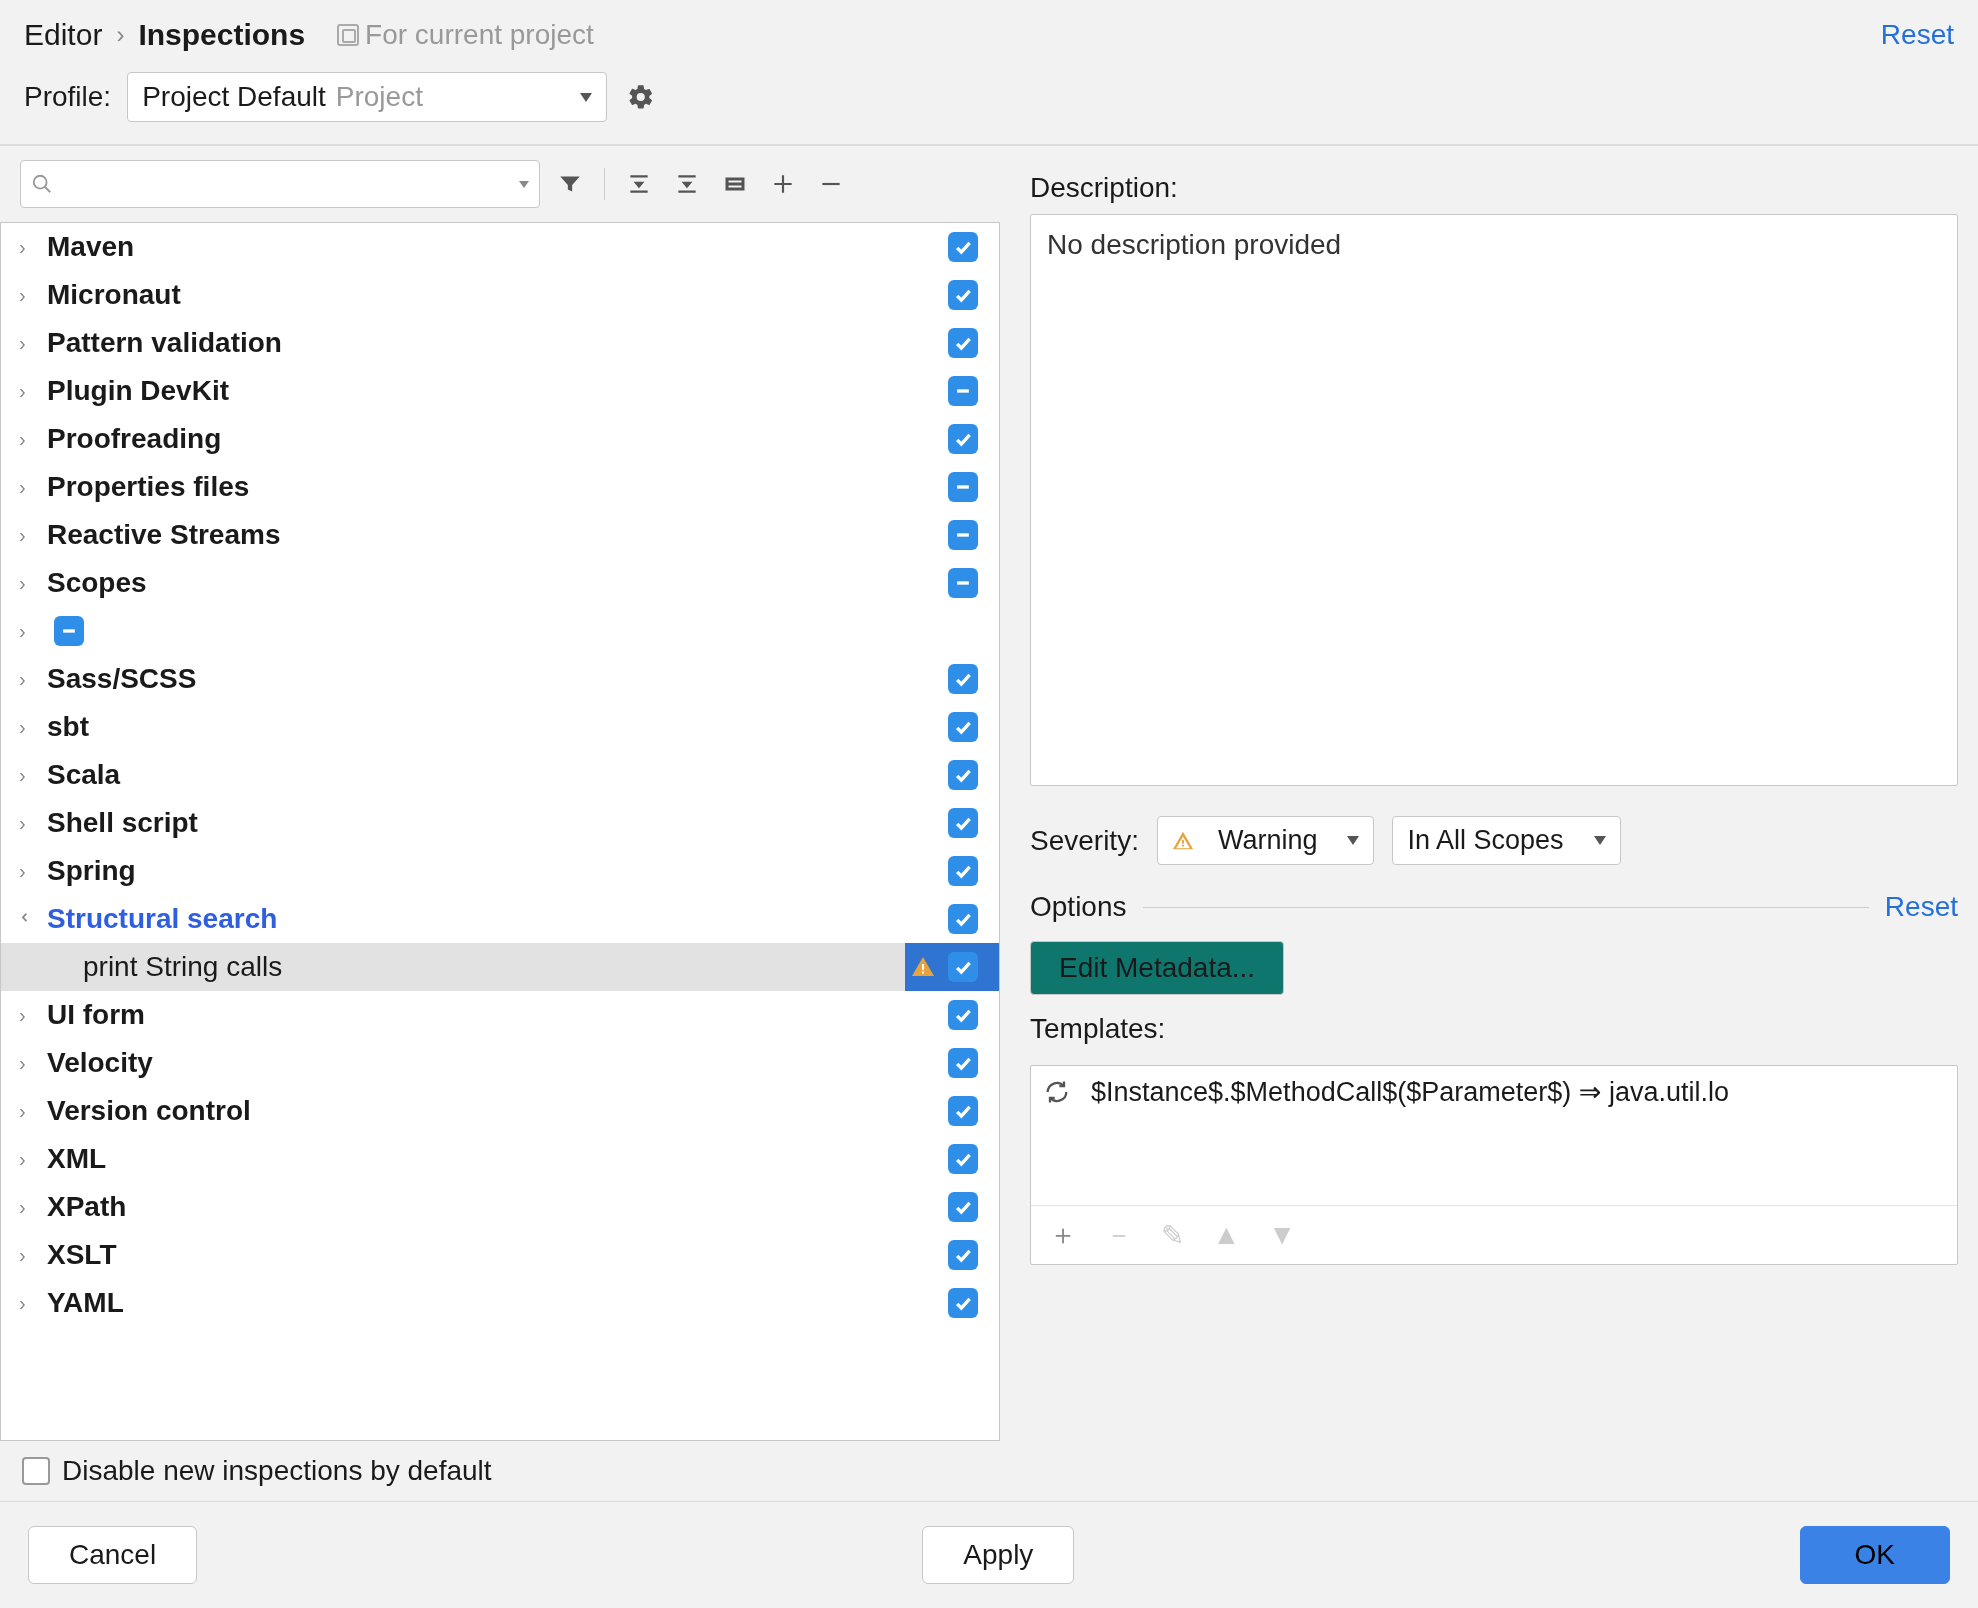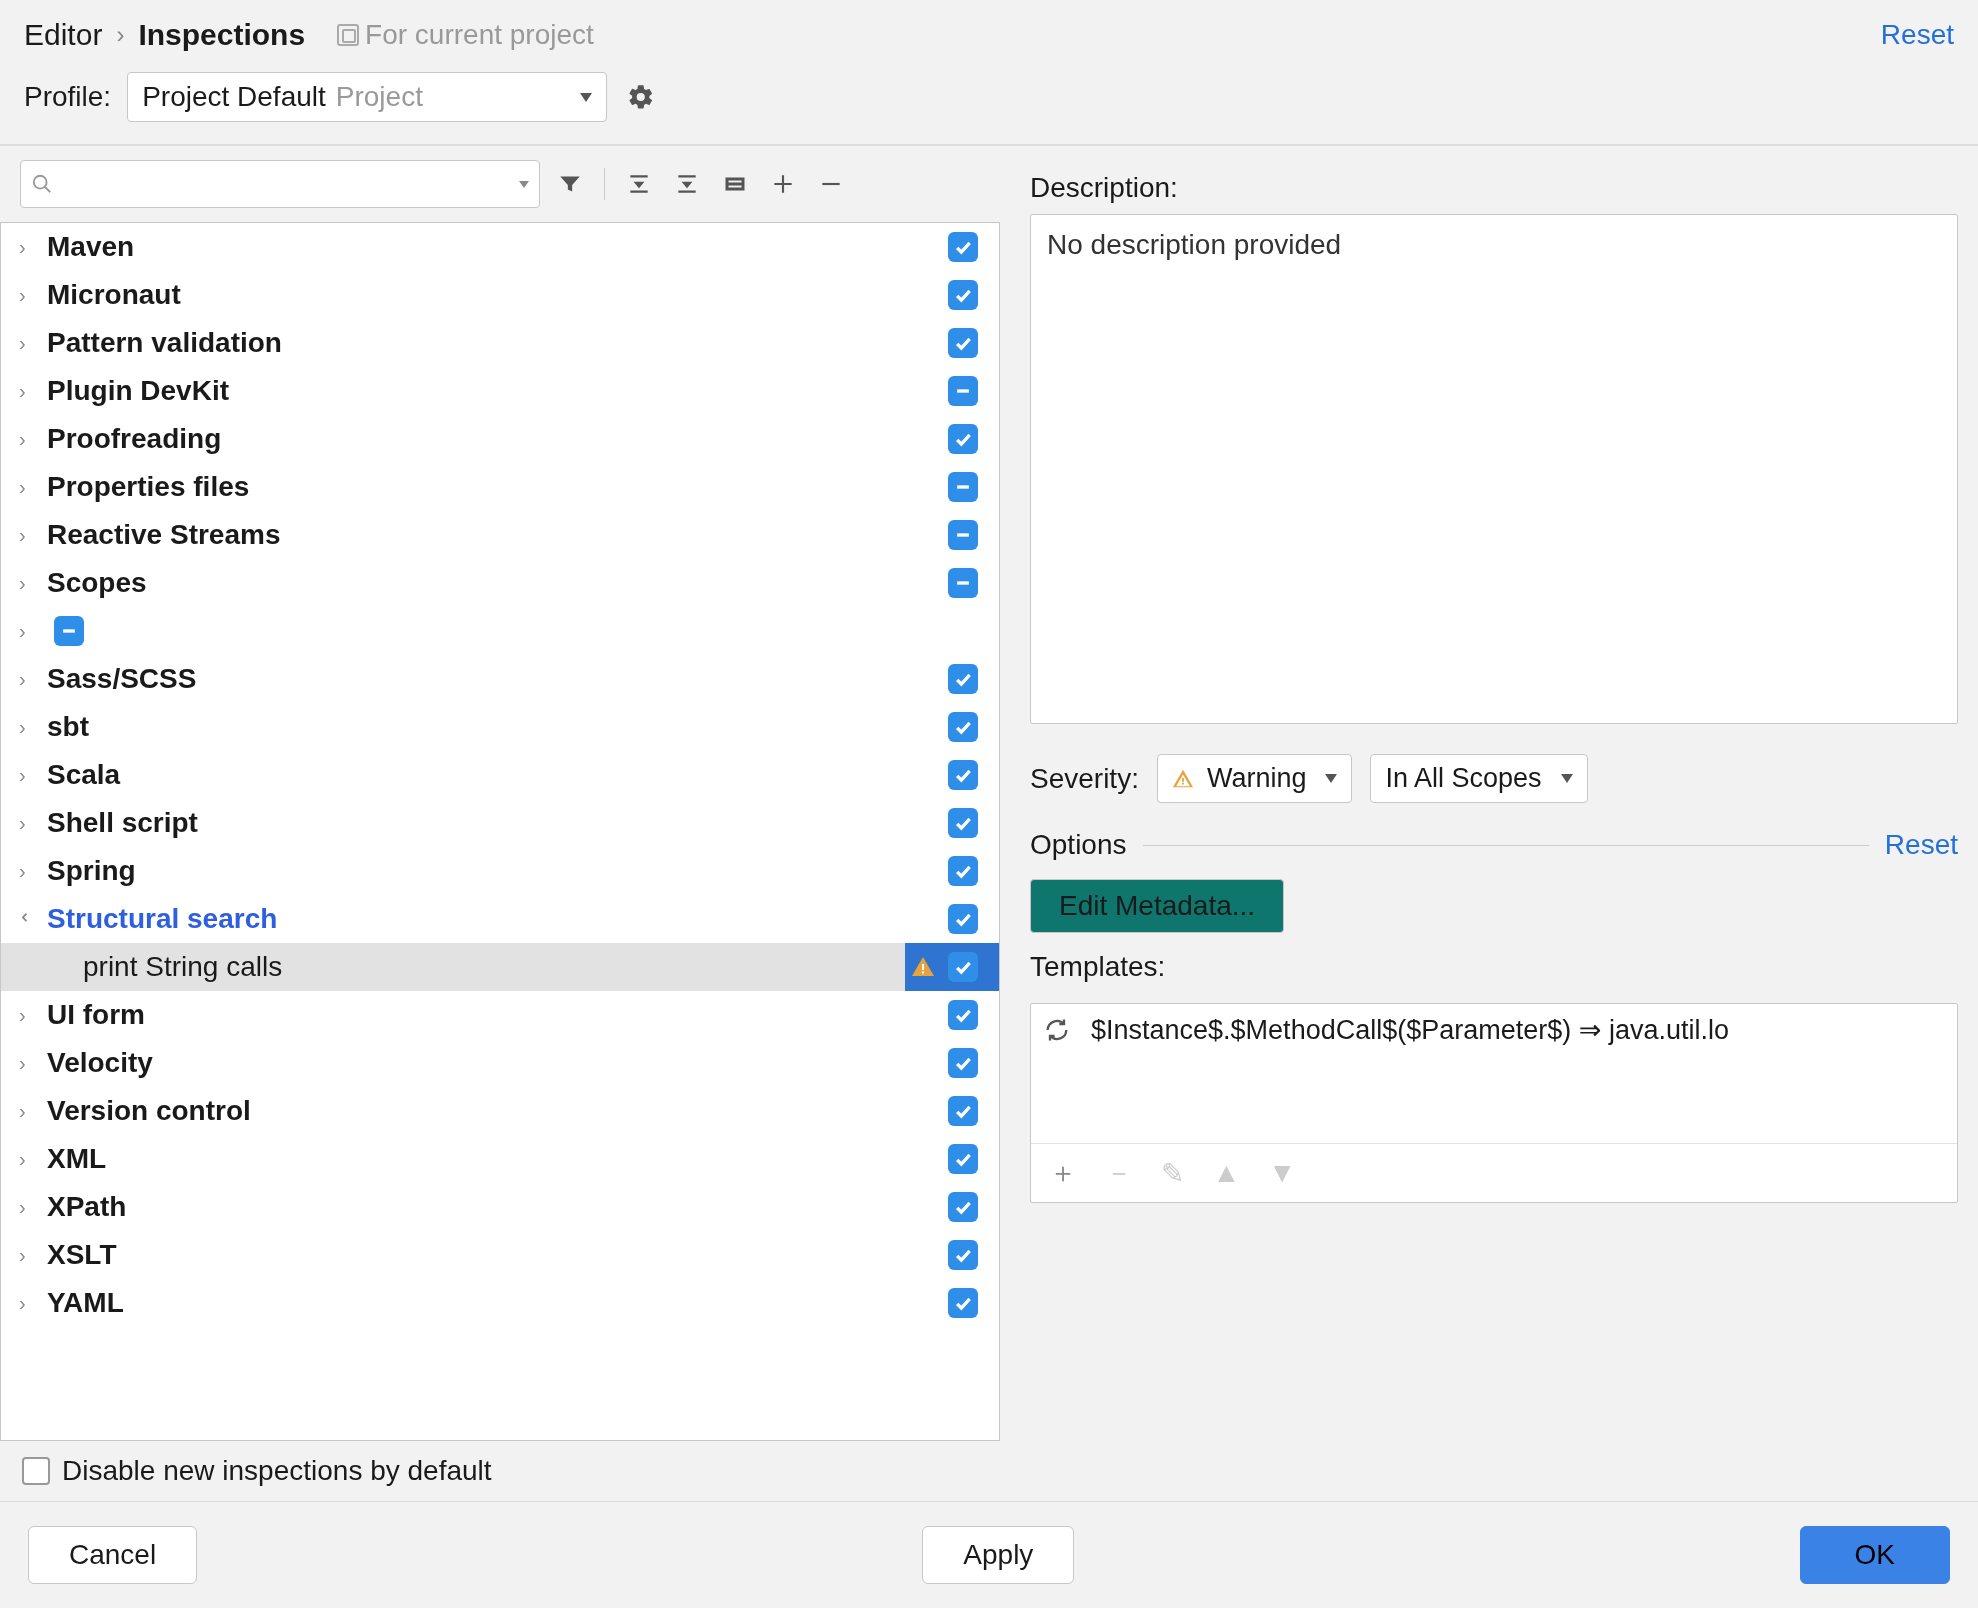--- a/index.html
+++ b/index.html
@@ -53,23 +53,23 @@
   .cb { width:30px; height:30px; border-radius:6px; display:flex; align-items:center; justify-content:center; }
   .cb.check { background:#2f8fe8; color:#fff; }
   .cb.dash  { background:#2f8fe8; color:#fff; }
   .cb svg { width:20px; height:20px; }
 
   .disable-row { display:flex; align-items:center; gap:12px; padding: 14px 22px; font-size:28px;}
   .disable-cb { width:28px; height:28px; border:2px solid #999; border-radius:4px; background:#fff;}
 
   
   .section-title { font-size:28px; margin: 10px 0 10px 0;}
-  .desc-box { background:#fff; border:1px solid #c7c7c7; border-radius:2px; padding: 14px 16px; height: 510px; font-size:28px; color:#333;}
+  .desc-box { background:#fff; border:1px solid #c7c7c7; border-radius:2px; padding: 14px 16px; height: 572px; font-size:28px; color:#333;}
   .severity-row { display:flex; align-items:center; gap:18px; margin-top: 30px; font-size:28px;}
-  .dropdown { display:flex; align-items:center; gap:13px; background:#fff; border:1px solid #c7c7c7; border-radius:4px; padding: 8px 14px; font-size:27px; cursor:pointer;}
+  .dropdown { display:flex; align-items:center; gap:24px; background:#fff; border:1px solid #c7c7c7; border-radius:4px; padding: 8px 14px; font-size:27px; cursor:pointer;}
   .dropdown .chev { border-left:6px solid transparent; border-right:6px solid transparent; border-top:9px solid #555; margin-left:6px;}
   .warn-icon { width:22px; height:22px;}
   .options-row { display:flex; align-items:center; margin-top: 26px; font-size:28px;}
   .options-row .line { flex:1; border-top:1px solid #ccc; margin: 0 16px; }
   .reset-sm { color:#2470d8; cursor:pointer;}
   .edit-meta-btn { background:#0f766e; border:1px solid #c7c7c7; border-radius:4px; padding: 10px 28px; font-size:28px; margin-top: 18px; cursor:pointer; width:fit-content;}
 
   .templates-box { background:#fff; border:1px solid #c7c7c7; border-radius:2px; margin-top:10px; display:flex; flex-direction:column; height: 200px;}
   .tmpl-row { display:flex; align-items:center; gap:20px; padding: 10px 12px; font-size:27px; white-space:nowrap; overflow:hidden;}
   .tmpl-icon { width:28px; height:28px; flex:none;}

